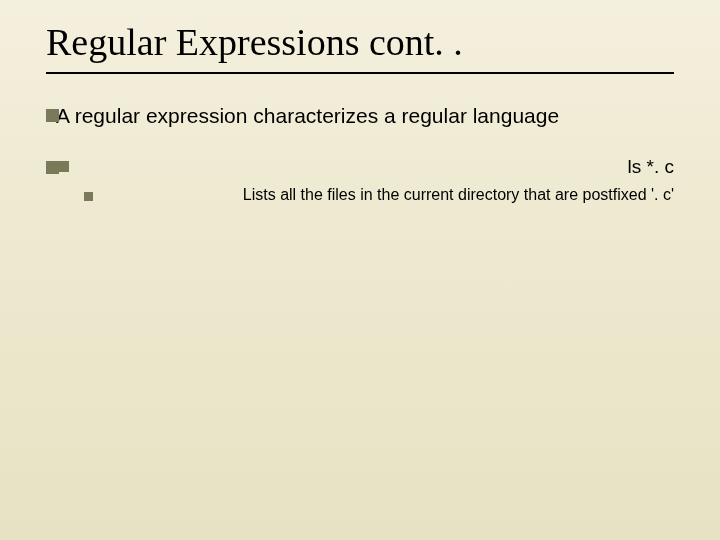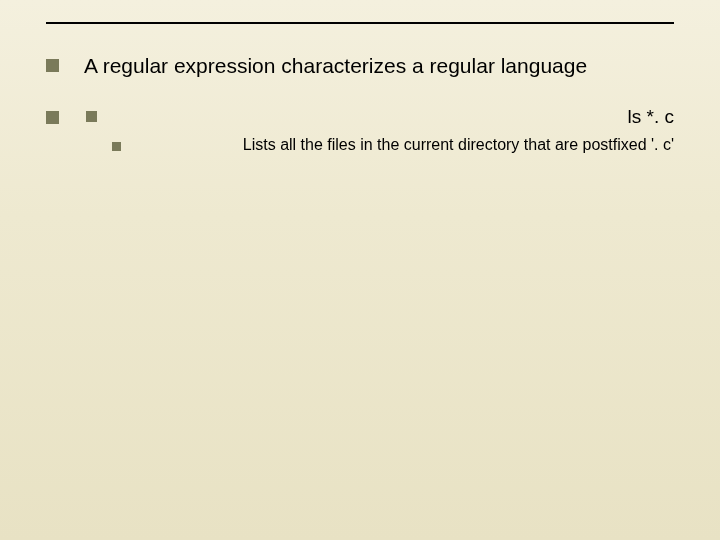--- a/index.html
+++ b/index.html
@@ -35,21 +35,21 @@
   ul {
     list-style: none;
     margin: 0;
     padding: 0;
   }
   .lvl1 > li {
     font-size: 21px;
     color: #000;
     line-height: 1.35;
     margin-bottom: 24px;
-    padding-left: 38px;
+    padding-left: 10px;
     position: relative;
   }
   .lvl1 > li::before {
     content: "";
     position: absolute;
     left: 0;
     top: 7px;
     width: 13px;
     height: 13px;
     background: #7a7a5a;
@@ -93,20 +93,21 @@
     top: 8px;
     width: 9px;
     height: 9px;
     background: #7a7a5a;
   }
 </style>
 </head>
 <body>
 
 <div class="slide">
+  <h1 class="title">Regular Expressions cont. .</h1>
   <hr class="title-rule">
 
   <ul class="lvl1">
     <li>
       <span>A regular expression characterizes a regular language</span>
     </li>
     <li>
       <ul class="lvl2">
         <li>
           <span>ls  *. c</span>

